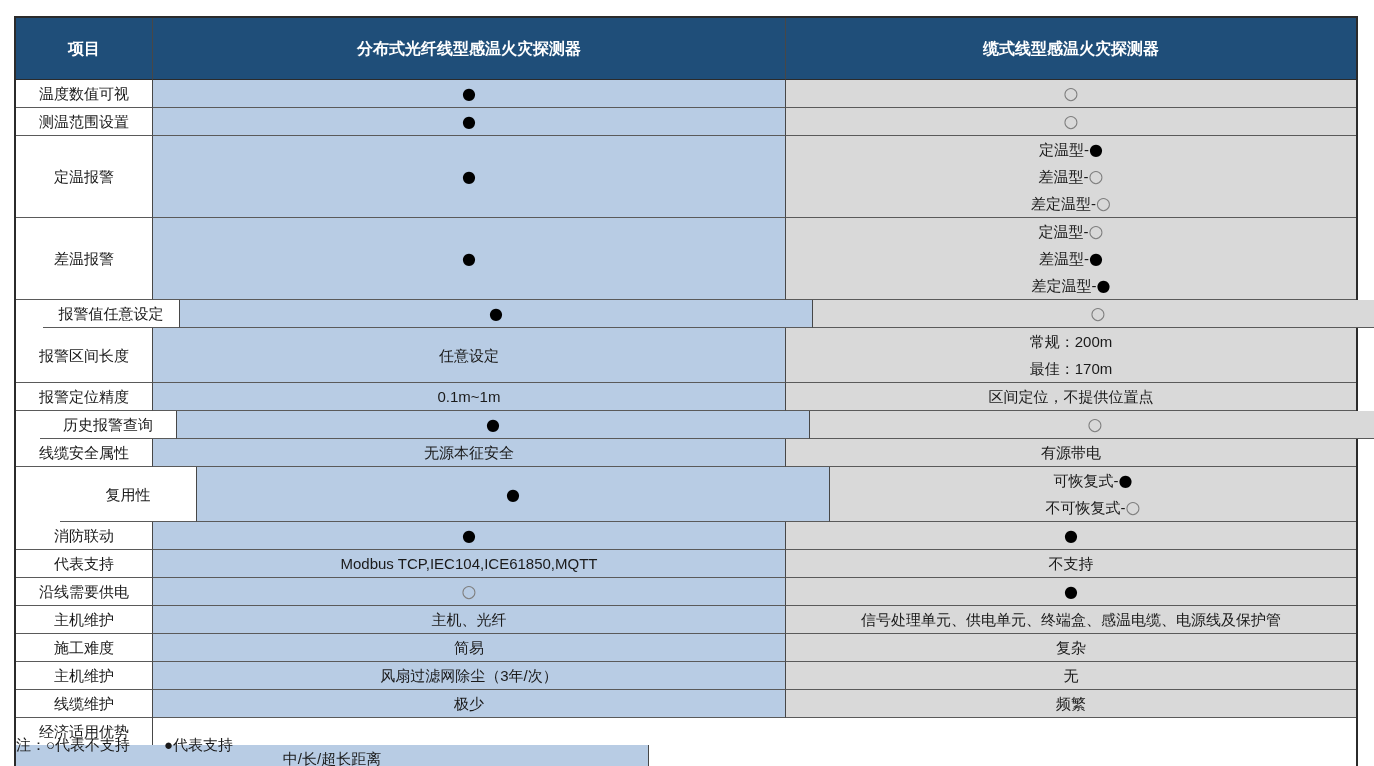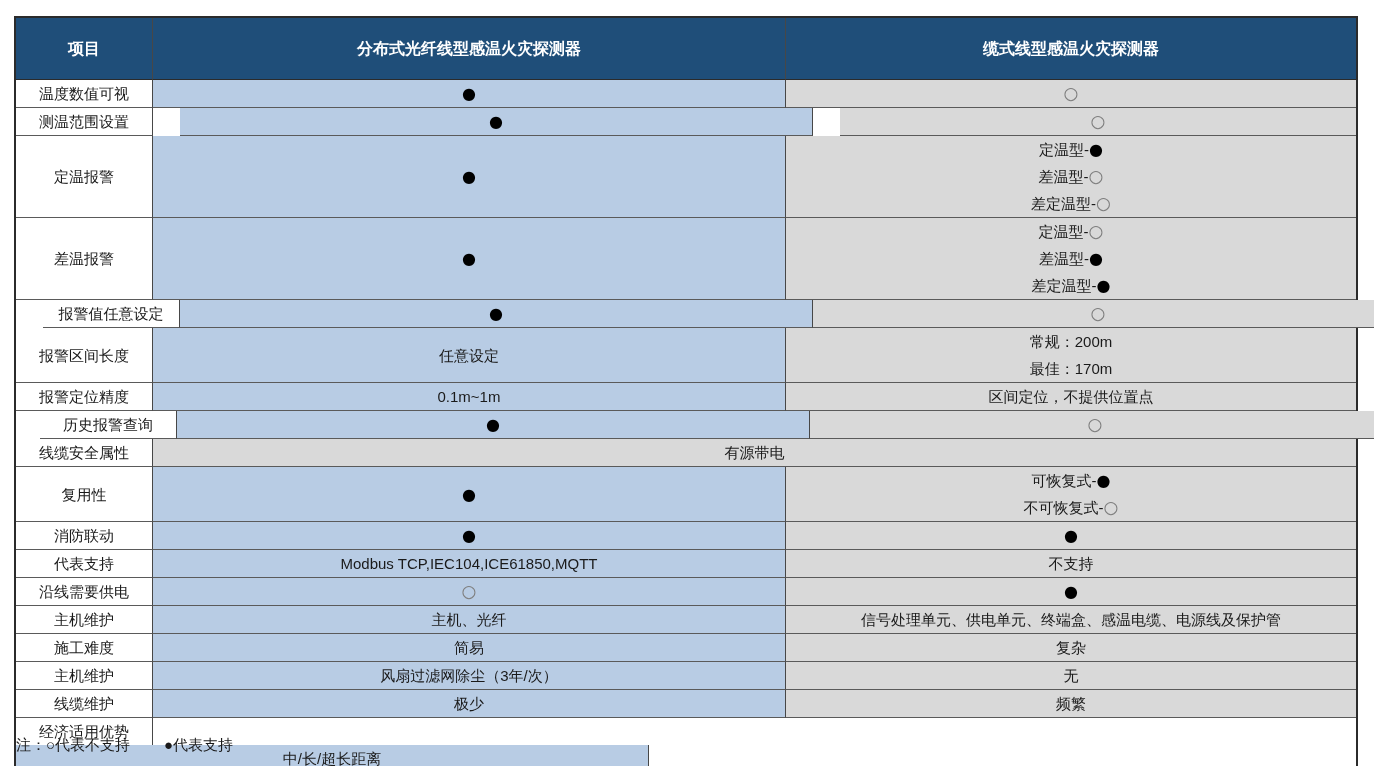--- a/index.html
+++ b/index.html
@@ -52,21 +52,21 @@
           <div class="cell col1">
             <div class="line">温度数值可视</div>
           </div>
           <div class="cell col2">
             <div class="line"><span class="dot filled">●</span></div>
           </div>
           <div class="cell col3">
             <div class="line"><span class="dot hollow">○</span></div>
           </div>
         </div>
-        <div class="trow" style="min-height: 27px; gap: 27px;">
+        <div class="trow" style="min-height: 27px;">
           <div class="cell col1">
             <div class="line">测温范围设置</div>
           </div>
           <div class="cell col2">
             <div class="line"><span class="dot filled">●</span></div>
           </div>
           <div class="cell col3">
             <div class="line"><span class="dot hollow">○</span></div>
           </div>
         </div>
@@ -138,25 +138,28 @@
             <div class="line"><span class="dot filled">●</span></div>
           </div>
           <div class="cell col3">
             <div class="line"><span class="dot hollow">○</span></div>
           </div>
         </div>
         <div class="trow" style="min-height: 27px;">
           <div class="cell col1">
             <div class="line">线缆安全属性</div>
           </div>
+          <div class="cell col2">
+            <div class="line">无源本征安全</div>
+          </div>
           <div class="cell col3">
             <div class="line">有源带电</div>
           </div>
         </div>
-        <div class="trow" style="min-height: 55px;">
+        <div class="trow" style="min-height: 55px; padding-left: 44px;">
           <div class="cell col1">
             <div class="line">复用性</div>
           </div>
           <div class="cell col2">
             <div class="line"><span class="dot filled">●</span></div>
           </div>
           <div class="cell col3">
             <div class="line">可恢复式-<span class="dot filled">●</span></div>
             <div class="line">不可恢复式-<span class="dot hollow">○</span></div>
           </div>

